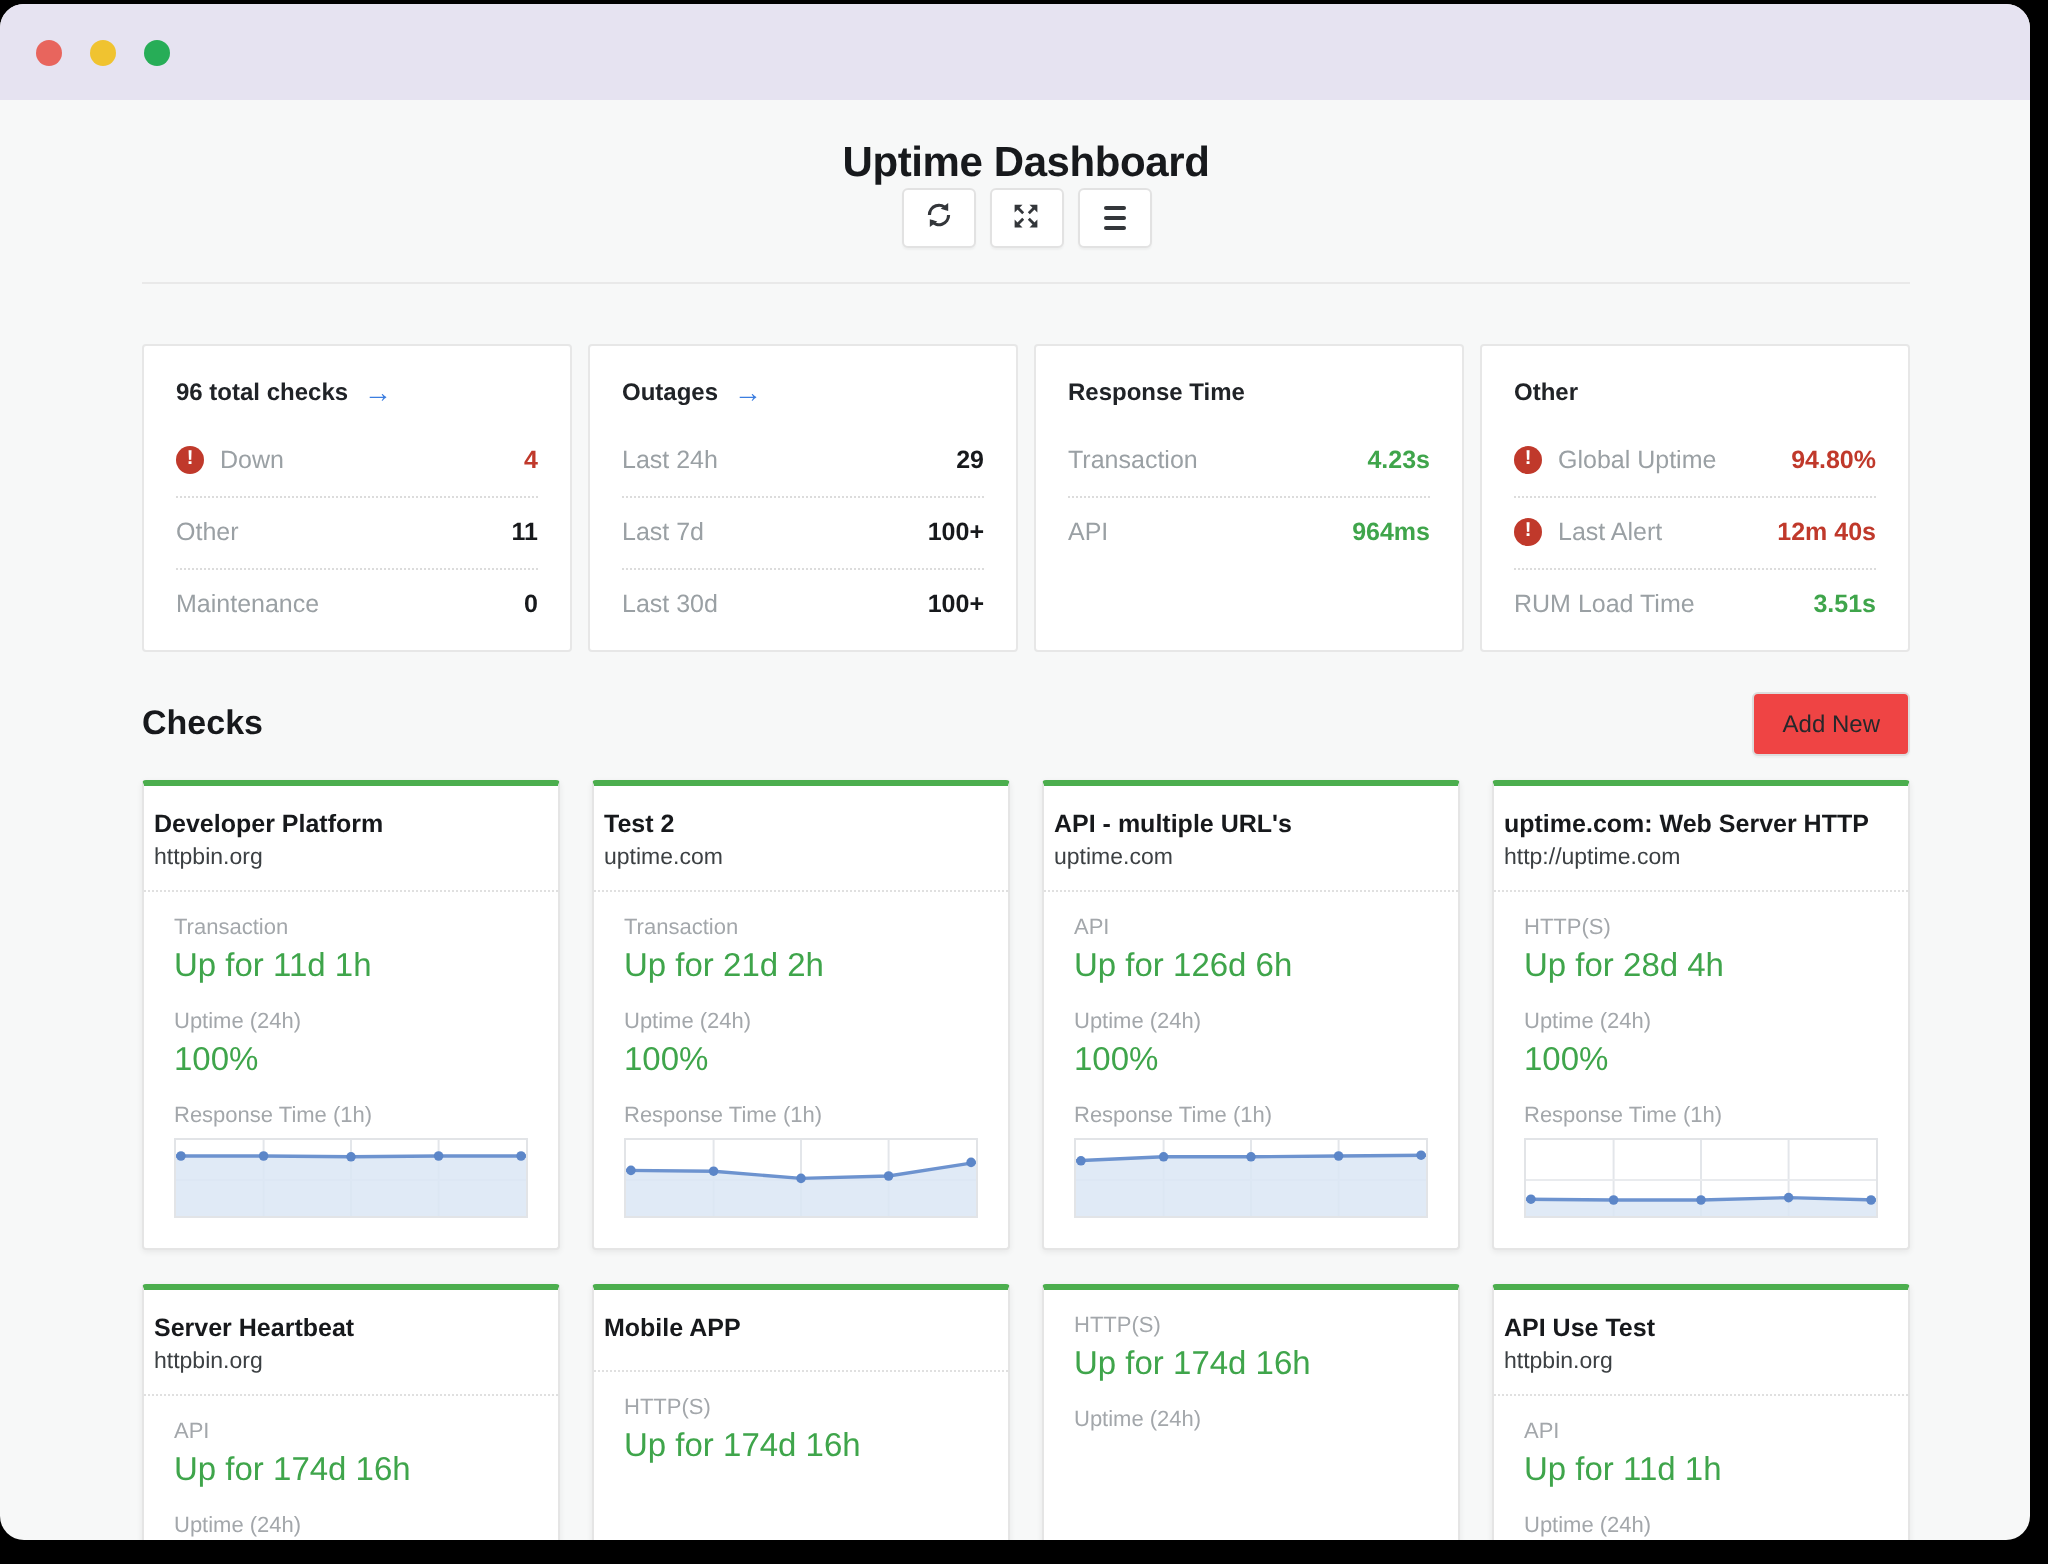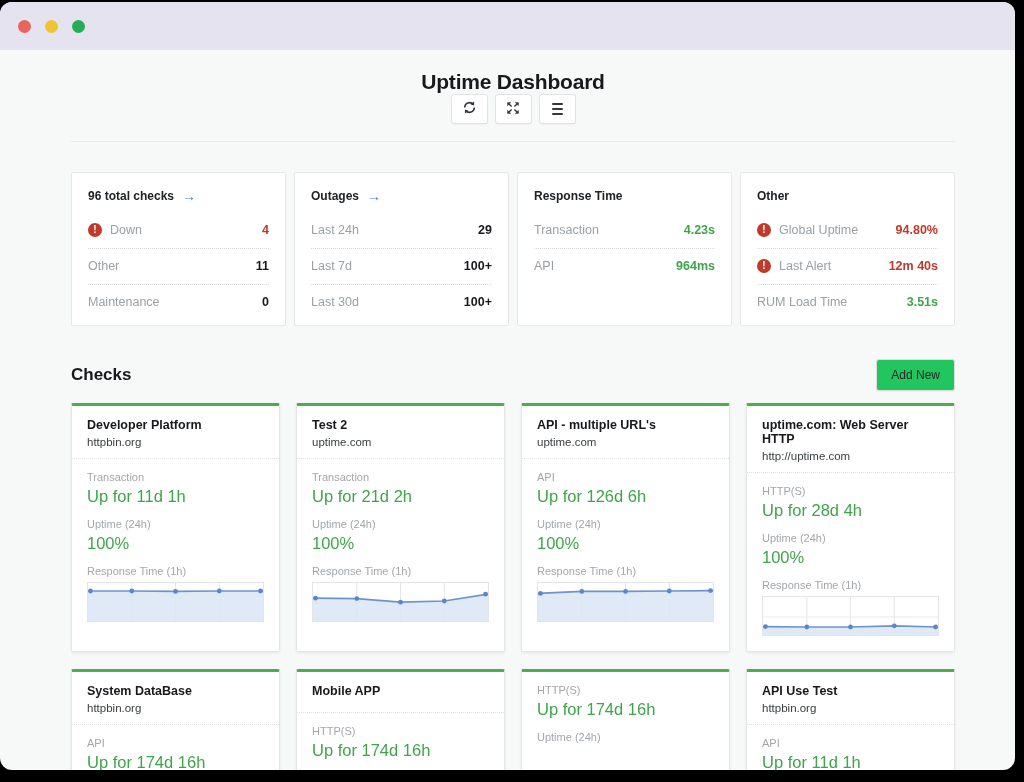--- a/index.html
+++ b/index.html
@@ -57,37 +57,37 @@
   .stat-label { color:#9aa0a4; display:flex; align-items:center; gap:8px; }
   .stat-value { font-weight:700; color:#17191c; }
   .stat-value.green { color:#3fa54b; }
   .stat-value.red { color:#c0392b; }
   .alert-ico {
     width:14px; height:14px; border-radius:50%; background:#c0392b; color:#fff;
     font-size:10px; font-weight:800; display:inline-flex; align-items:center;
     justify-content:center; flex:0 0 auto; line-height:1;
   }
 
-  .checks-header { display:flex; justify-content:space-between; align-items:center; margin-top:33px; }
+  .checks-header { display:flex; justify-content:space-between; align-items:center; margin-top:20px; }
   .checks-title { font-size:17px; font-weight:800; color:#17191c; margin:0; }
   .add-btn {
-    background:#22c55e; border:1px solid #ddd; border-radius:3px; padding:8px 14px;
+    background:#ef4444; border:1px solid #ddd; border-radius:3px; padding:8px 14px;
     font-size:12px; color:#26282b; cursor:pointer; font-family:inherit;
     box-shadow:0 1px 1px rgba(0,0,0,.04);
   }
 
   .checks-grid {
     display:grid; grid-template-columns:repeat(4,1fr); gap:17px 16px;
     margin-top:12px; padding-bottom:20px;
   }
   .check-card {
     background:#fff; border:1px solid #e5e5e5; border-top:3px solid #4cae4e;
     border-radius:2px; box-shadow:0 1px 3px rgba(0,0,0,.07); cursor:pointer;
   }
-  .check-head { padding:12px 15px 10px; border-bottom:1px dotted #e0e0e0; }
+  .check-head { padding:12px 5px 10px; border-bottom:1px dotted #e0e0e0; }
   .check-name { font-size:12.5px; font-weight:700; color:#17191c; margin-bottom:4px; }
   .check-url { font-size:11.5px; color:#3c4043; word-break:break-all; }
   .check-body { padding:12px 15px 15px; }
   .meta-label { font-size:11px; color:#a3a7ab; margin-bottom:4px; }
   .meta-value { font-size:16.5px; color:#3fa54b; font-weight:500; margin-bottom:12px; }
   .spark-wrap { margin-top:5px; border:1px solid #e2e4e7; background:#fff; height:40px; overflow:hidden; }
   .spark-wrap svg { display:block; }
 </style>
 </head>
 <body>
@@ -350,21 +350,21 @@
                 <circle cx="44.3" cy="30" r="2.4" fill="#5c86c8"></circle>
                 <circle cx="88.5" cy="30" r="2.4" fill="#5c86c8"></circle>
                 <circle cx="132.8" cy="28.8" r="2.4" fill="#5c86c8"></circle>
                 <circle cx="174.5" cy="30" r="2.4" fill="#5c86c8"></circle>
               </svg>
             </div>
           </div>
         </div>
         <div class="check-card">
           <div class="check-head">
-            <div class="check-name">System DataBase</div>
+            <div class="check-name">Server Heartbeat</div>
             <div class="check-url">httpbin.org</div>
           </div>
           <div class="check-body">
             <div class="meta-label">API</div>
             <div class="meta-value">Up for 174d 16h</div>
             <div class="meta-label">Uptime (24h)</div>
           </div>
         </div>
         <div class="check-card">
           <div class="check-head">

